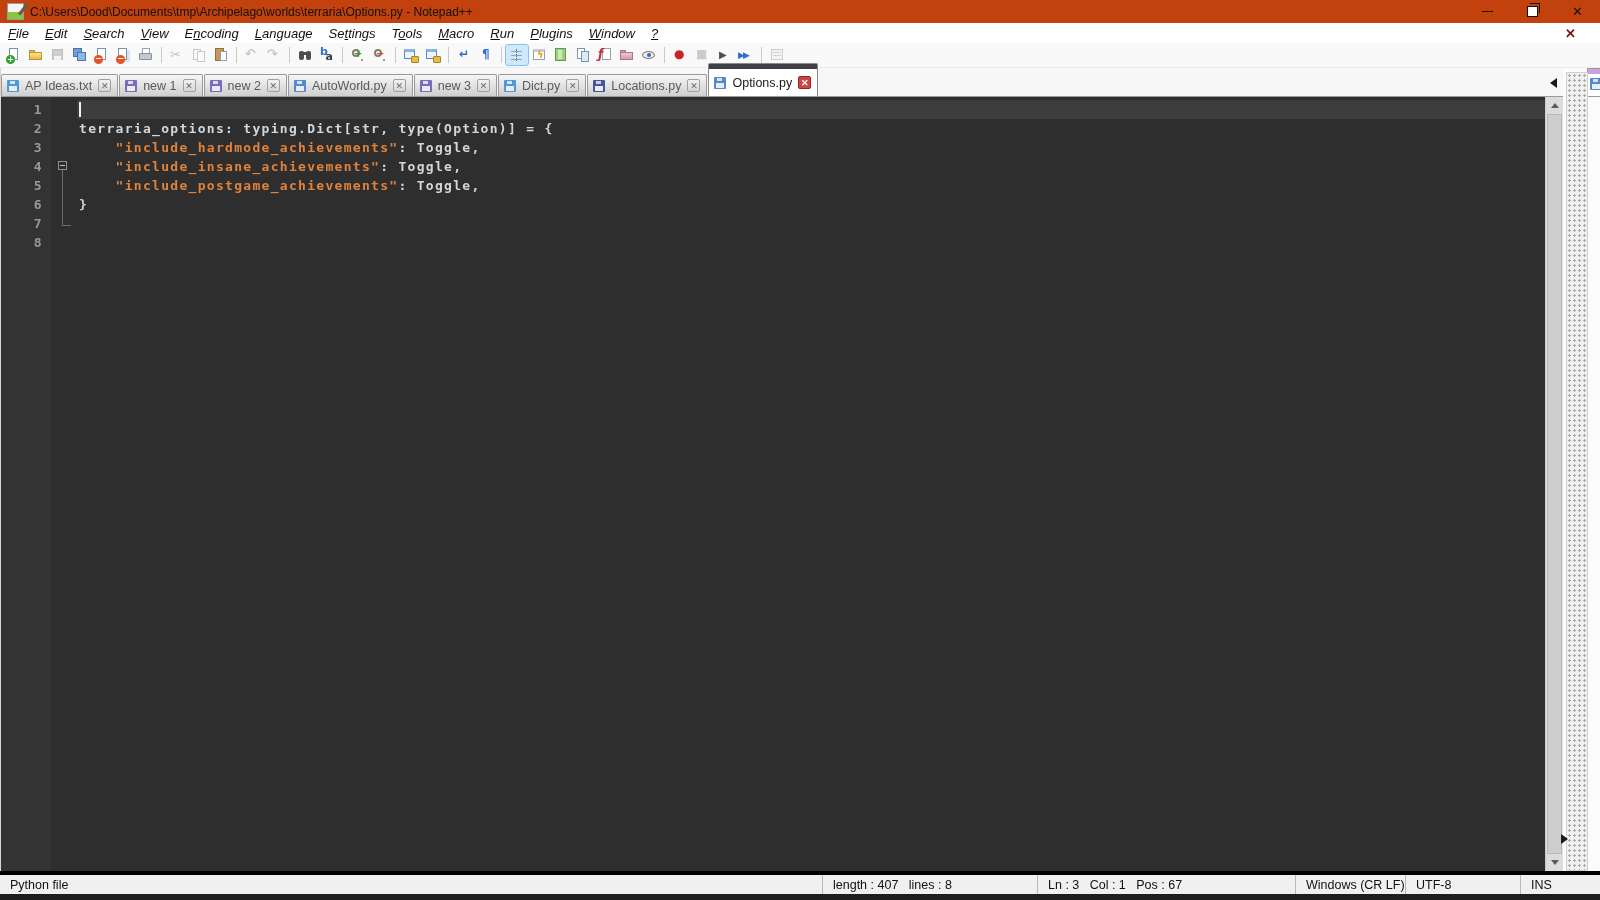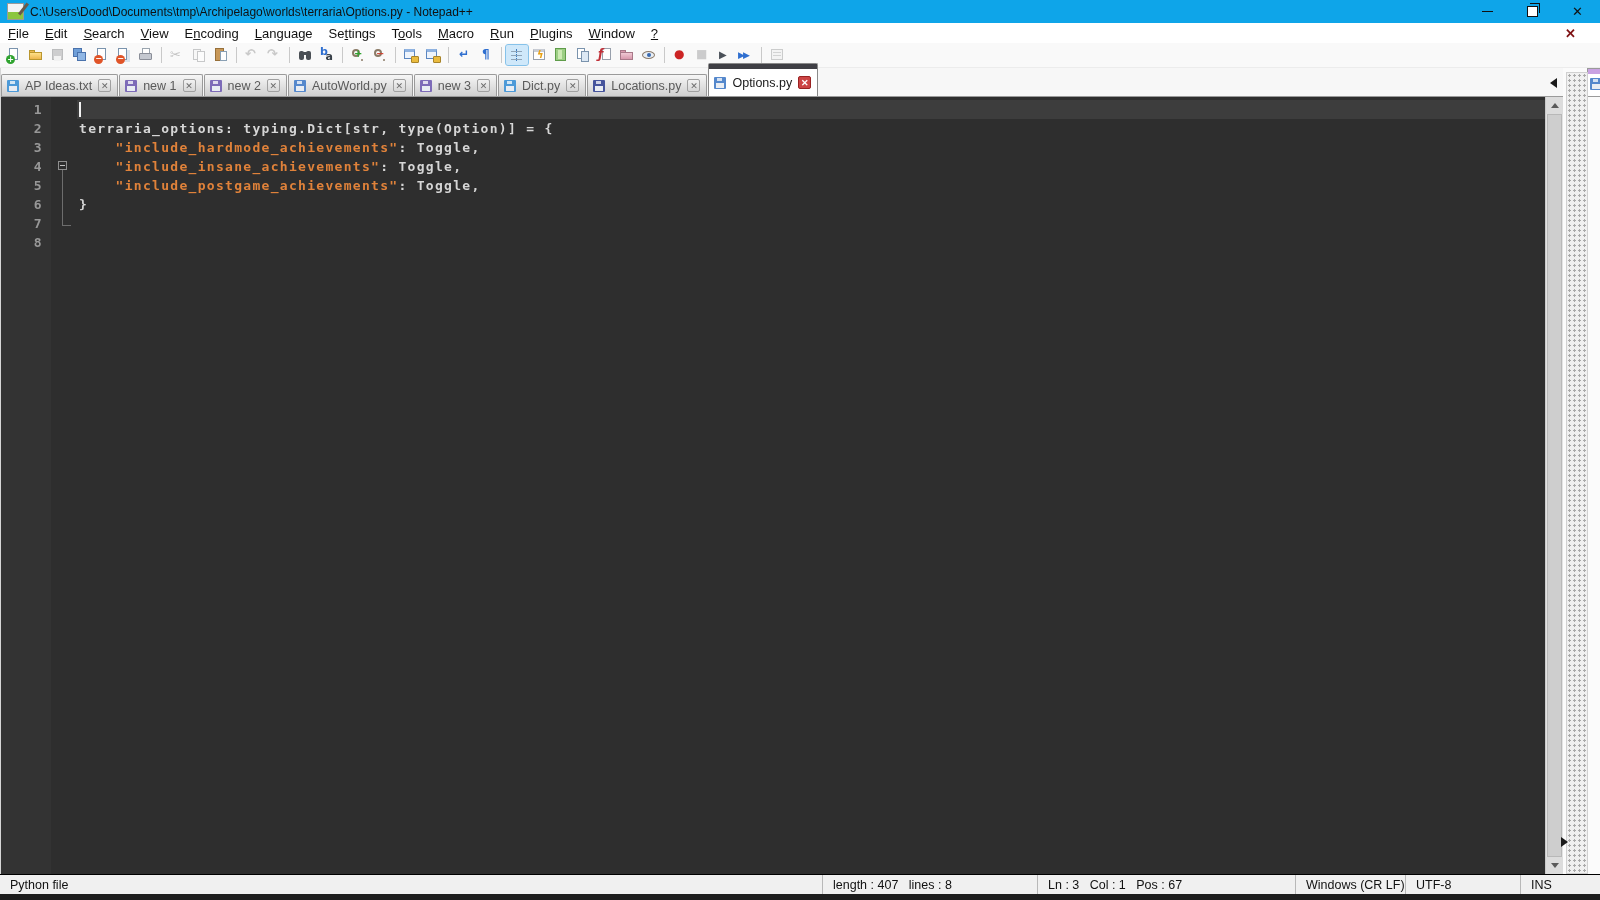--- a/index.html
+++ b/index.html
@@ -1,33 +1,33 @@
 <!DOCTYPE html>
 <html><head>
 <meta charset="utf-8">
 <style>
   html,body{margin:0;padding:0;background:#000;}
   #win{width:1600px;height:900px;display:flex;flex-direction:column;background:#fff;
        font-family:"Liberation Sans",sans-serif;overflow:hidden;position:relative;}
 
   
-  .titlebar{height:23px;background:#0ea5e9;display:flex;align-items:center;font-size:12px;color:#111;flex:0 0 auto;}
+  .titlebar{height:23px;background:#c2410c;display:flex;align-items:center;font-size:12px;color:#111;flex:0 0 auto;}
   .npp-ico{width:15px;height:15px;margin:0 6px 0 7px;position:relative;background:#f4f4f4;border:1px solid #9a9a9a;}
   .npp-ico::before{content:'';position:absolute;left:0;right:0;bottom:0;height:7px;background:#8cc63f;}
   .npp-ico::after{content:'';position:absolute;right:-2px;top:-2px;width:3px;height:14px;background:#6a5a4a;transform:rotate(38deg);}
   .win-ctrls{margin-left:auto;display:flex;height:100%;}
   .wbtn{width:45px;height:100%;display:flex;align-items:center;justify-content:center;color:#111;}
   .wbtn .min{width:11px;height:1px;background:#111;display:block;}
   .wbtn .rest{width:9px;height:9px;border:1px solid #111;position:relative;display:block;background:#fff;}
   .wbtn .rest::before{content:'';position:absolute;left:2px;top:-4px;width:9px;height:9px;border:1px solid #111;border-left:none;border-bottom:none;}
   .wbtn .cls{font-size:13px;line-height:13px;}
 
   
   .menubar{height:20px;background:#fff;display:flex;align-items:center;font-size:13px;color:#111;flex:0 0 auto;}
-  .menu-item{padding:1px 8px;cursor:default;}
+  .menu-item{padding:1px 8px;cursor:default;font-style:italic;}
   .menu-item u{text-decoration:underline;}
   .menu-close{margin-left:auto;margin-right:24px;color:#7e1113;font-weight:bold;font-size:13px;}
 
   
   .toolbar{height:24px;background:#f9f9f9;display:flex;align-items:center;padding-left:3px;flex:0 0 auto;border-bottom:1px solid #ececec;}
   .tb-sep{width:1px;height:16px;background:#c9c9c9;margin:0 4px;flex:0 0 auto;}
   .tb-btn{width:22px;height:20px;display:flex;align-items:center;justify-content:center;border-radius:2px;flex:0 0 auto;}
   .tb-on{background:#cfe8fa;outline:1px solid #86c2ea;}
   .tb-dis{opacity:.5;filter:grayscale(.9);}
   .ic{position:relative;width:16px;height:16px;display:block;font-family:"DejaVu Sans",sans-serif;}
@@ -135,21 +135,21 @@
   .right-col{width:37px;position:relative;background:#fbfbfb;}
   .splitter{position:absolute;left:3px;top:4px;bottom:0;width:20px;background:#f0f0f0;
             background-image:radial-gradient(#a9a9a9 1px,transparent 1.3px);background-size:5px 5px;border:1px solid #d0d0d0;}
   .frag-tab{position:absolute;right:0;top:0;width:12px;height:27px;background:#fff;border:1px solid #9a9a9a;border-right:none;}
   .frag-tab::before{content:'';position:absolute;left:0;right:0;top:0;height:5px;background:#c9a2e2;}
   .frag-tab .floppy{position:absolute;left:2px;top:9px;}
   .frag-arrow{position:absolute;left:-6px;bottom:26px;width:0;height:0;
               border-top:5px solid transparent;border-bottom:5px solid transparent;border-left:7px solid #1a1a1a;}
 
   
-  .statusbar{height:19px;background:#f0f0f0;border-top:1px solid #000000;display:flex;align-items:center;
+  .statusbar{height:19px;background:#f0f0f0;border-top:4px solid #000000;display:flex;align-items:center;
              font-size:12.5px;color:#111;flex:0 0 auto;white-space:pre;}
   .sb-seg{height:100%;display:flex;align-items:center;padding-left:10px;box-sizing:border-box;}
   .sb-seg + .sb-seg{border-left:1px solid #b8b8b8;}
   .bottom-strip{height:6px;background:#1e1e1e;flex:0 0 auto;}
 </style>
 </head>
 <body>
 
 <div id="win">
 

